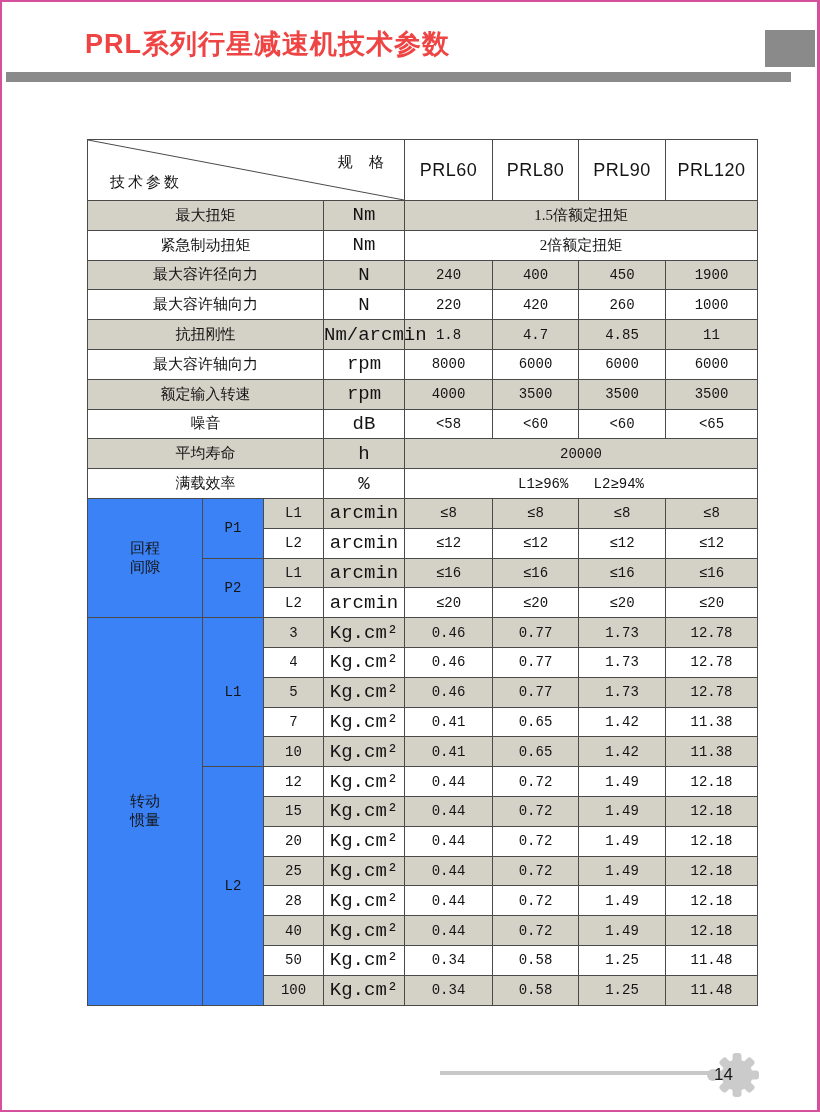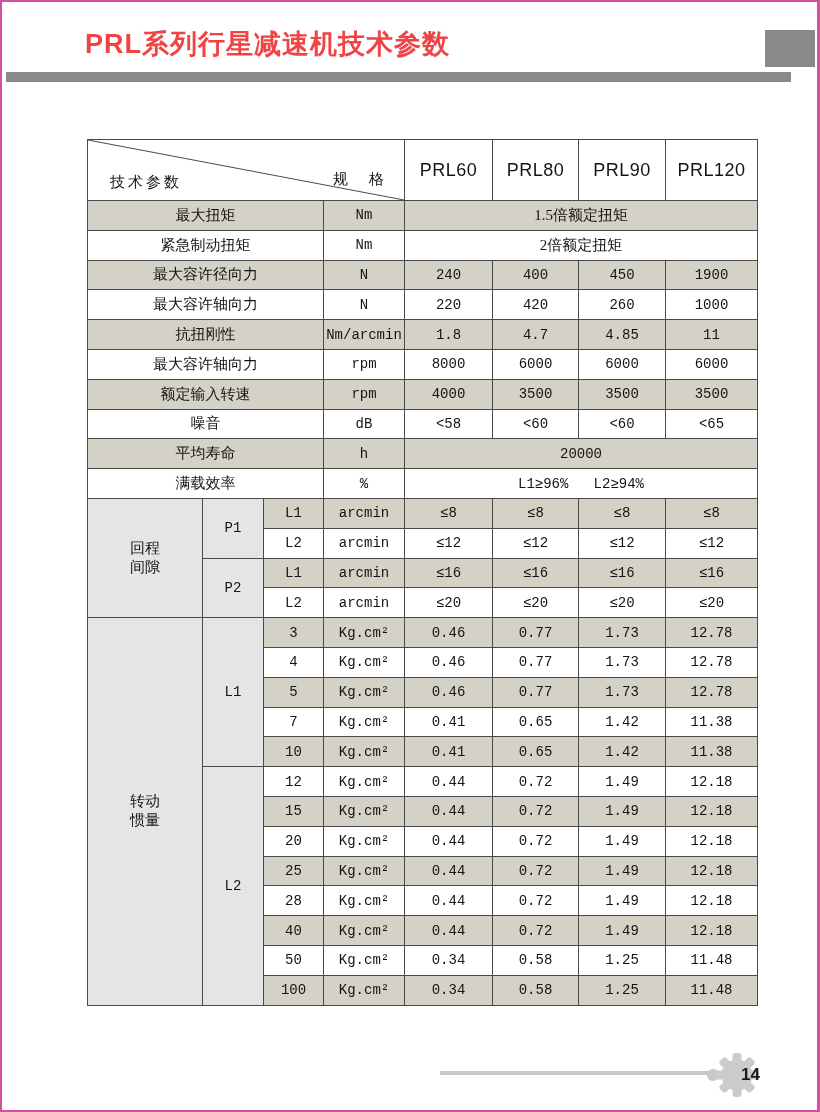--- a/index.html
+++ b/index.html
@@ -14,39 +14,39 @@
   .title-bar { position:absolute; left:6px; top:72px; width:785px; height:10px; background:#8a8a8a; }
   .accent-square { position:absolute; left:765px; top:30px; width:50px; height:37px; background:#8a8a8a; }
 
   table.spec { position:absolute; left:87px; top:139px; width:670px; height:866px;
                border-collapse:collapse; table-layout:fixed; }
   table.spec td, table.spec th { border:1px solid #4a4a4a; text-align:center; vertical-align:middle;
                padding:0; color:#141414; }
   thead tr { height:61px; }
   tbody tr { height:29.8px; }
   tr.shaded { background:#d4d1c7; }
-  td.mergedw { background:#e5e5e5; }
+  td.mergedw { background:#3b82f6; }
 
   .cjk   { font-family:"Liberation Serif", serif; font-size:15px; white-space:pre-line; }
   .col-h { font-family:"Liberation Sans", sans-serif; font-size:18px; font-weight:normal; letter-spacing:.5px; }
-  .u     { font-family:"Liberation Mono","DejaVu Sans Mono", monospace; font-size:14px; }
+  .u     { font-family:"Liberation Mono","DejaVu Sans Mono", monospace; font-size:19px; }
   .v     { font-family:"Liberation Mono","DejaVu Sans Mono", monospace; font-size:14px; white-space:pre; }
 
   td.corner { position:relative; overflow:hidden; }
   td.corner svg.diag { position:absolute; left:0; top:0; width:100%; height:100%; }
-  .corner-tr { position:absolute; right:14px; top:30px; font-family:Liberation Mono, monospace;
+  .corner-tr { position:absolute; right:14px; top:13px; font-family:Liberation Sans, sans-serif;
                font-size:15px; letter-spacing:6px; }
   .corner-bl { position:absolute; left:22px; bottom:8px; font-family:Liberation Sans, sans-serif;
                font-size:15px; letter-spacing:3px;margin-top:32px; }
 
   .footer-line { position:absolute; left:440px; top:1071px; width:272px; height:4px; background:#c8c8c8; }
   .footer-dot  { position:absolute; left:707px; top:1069px; width:12px; height:12px; border-radius:50%; background:#c8c8c8; }
   .gear-wrap   { position:absolute; left:714px; top:1052px; width:46px; height:46px; }
   .gear-num    { position:absolute; left:0; top:0; width:46px; height:46px; line-height:46px;
-                 text-align:right; font-size:17px; font-weight:bold; color:#1a1a1a;
+                 text-align:left; font-size:17px; font-weight:normal; color:#1a1a1a;
                  font-family:"Liberation Sans", sans-serif; }
 </style>
 </head>
 <body>
 
 <div class="frame"></div>
 
 <div class="page-title">PRL系列行星减速机技术参数</div>
 <div class="title-bar"></div>
 <div class="accent-square"></div>

